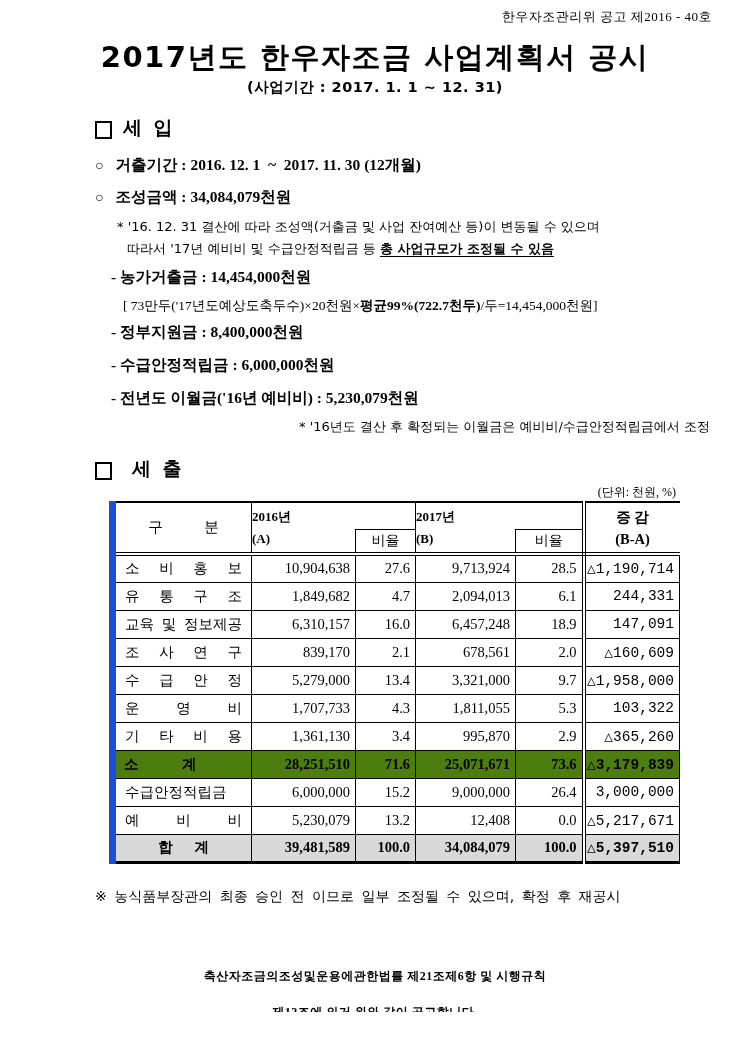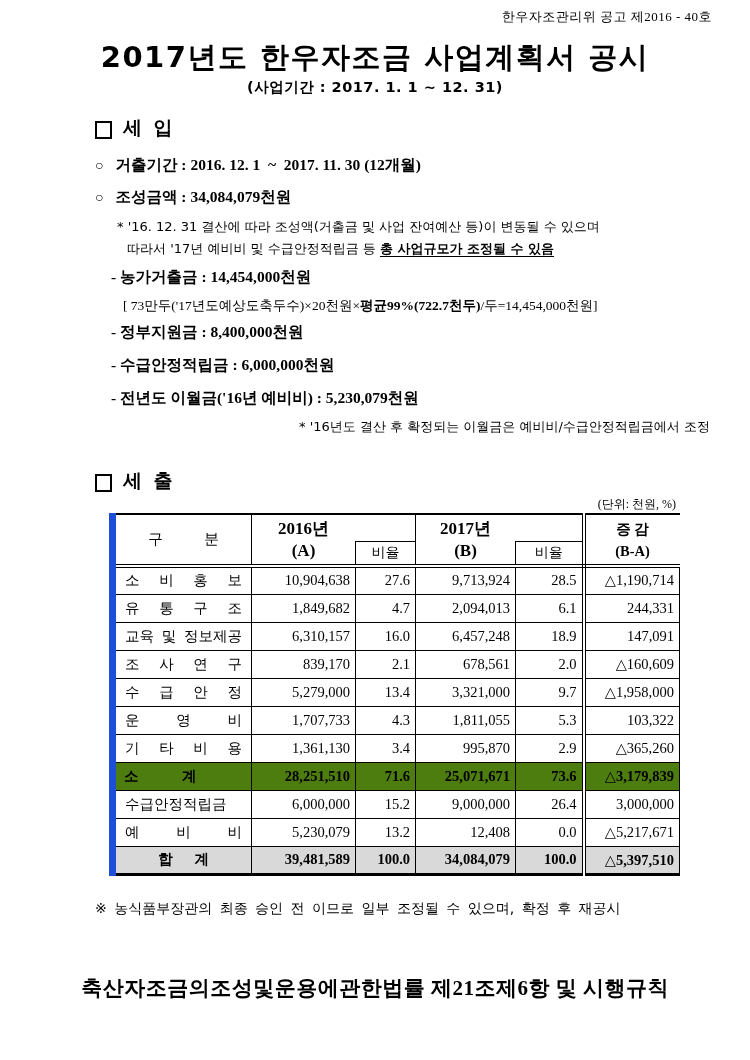--- a/index.html
+++ b/index.html
@@ -12,21 +12,21 @@
   .notice-no{font-size:13px;text-align:right;padding-right:38px;letter-spacing:.5px;}
   .doc-title{margin-top:14px;text-align:center;font-family:"DejaVu Sans","Liberation Sans",sans-serif;
     font-weight:bold;font-size:29px;line-height:34px;letter-spacing:1.5px;}
   .doc-subtitle{text-align:center;font-family:"DejaVu Sans","Liberation Sans",sans-serif;
     font-weight:bold;font-size:14.5px;line-height:20px;margin-top:3px;letter-spacing:.5px;}
 
   .content{padding:0 40px 0 95px;}
 
   .sec-heading{margin-top:22px;font-family:Liberation Mono, monospace;
     font-weight:bold;font-size:19px;line-height:21px;display:flex;align-items:center;}
-  .sec-heading.second{margin-top:36px;}
+  .sec-heading.second{margin-top:24px;gap:9px;}
   .sq{display:inline-block;width:13px;height:14px;border:2px solid #000;margin-right:11px;flex:0 0 auto;}
 
   .circ-item{margin-top:15px;font-size:15.5px;font-weight:bold;display:flex;align-items:baseline;}
   .circ-item + .circ-item{margin-top:11px;}
   .circ{font-size:14px;margin-right:12px;font-weight:normal;}
   .pre{white-space:pre;}
 
   .note1{margin-top:8px;margin-left:22px;font-family:"DejaVu Sans","Liberation Sans",sans-serif;
     font-size:13px;line-height:22px;}
   .note1 .ind{padding-left:10px;}
@@ -43,39 +43,39 @@
 
   table.exp{border-collapse:collapse;table-layout:fixed;width:567px;
     border-top:2px solid #000;border-bottom:3px solid #000;border-left:7px solid #1d4ed8;}
   table.exp th,table.exp td{box-sizing:border-box;overflow:hidden;}
   thead tr.r1{height:27px;}
   thead tr.r2{height:25px;}
   th{font-weight:normal;padding:0;}
   .th-cat{border-right:1px solid #000;border-bottom:4px double #000;
     font-size:15px;text-align:justify;text-align-last:justify;padding:0 32px;}
   .th-year{border-left:1px solid #000;border-bottom:4px double #000;
-    font-weight:bold;font-size:17px;text-align:center;vertical-align:middle;line-height:22px;}
+    font-weight:bold;font-size:13px;text-align:left;vertical-align:middle;line-height:22px;}
   .th-spacer{border:none;}
   .th-ratio{border:1px solid #000;border-bottom:4px double #000;font-size:14px;text-align:center;}
   .th-diff{border-left:4px double #000;border-bottom:4px double #000;
     font-weight:bold;font-size:14.5px;text-align:center;line-height:22px;}
   .yline{display:block;}
 
   tbody td{border:1px solid #000;height:28px;font-size:14.5px;vertical-align:middle;}
   tbody td.num{text-align:right;padding-right:5px;}
-  tbody td.diff{border-left:4px double #000;}
+  tbody td.diff{border-left:4px double #000;font-family:Liberation Mono, monospace;}
   tbody td.label{text-align:justify;text-align-last:justify;padding:0 9px;}
   tbody td.label.la-l{text-align:left;text-align-last:left;white-space:pre;padding-left:8px;}
   tbody td.label.la-c{text-align:center;text-align-last:center;white-space:pre;}
   tbody tr.emph{font-weight:bold;}
 
   .footnote{margin-top:24px;font-family:"DejaVu Sans","Liberation Sans",sans-serif;
     font-size:14px;word-spacing:3px;}
 
-  .footer{margin-top:52px;text-align:center;font-weight:bold;font-size:21px;line-height:36px;
+  .footer{margin-top:52px;text-align:center;font-weight:bold;font-size:12px;line-height:36px;
     letter-spacing:.5px;}
 </style>
 </head>
 <body>
 
 <div class="page">
 
   <div class="notice-no">한우자조관리위 공고 제2016 - 40호</div>
 
   <div class="doc-title">2017년도 한우자조금 사업계획서 공시</div>

